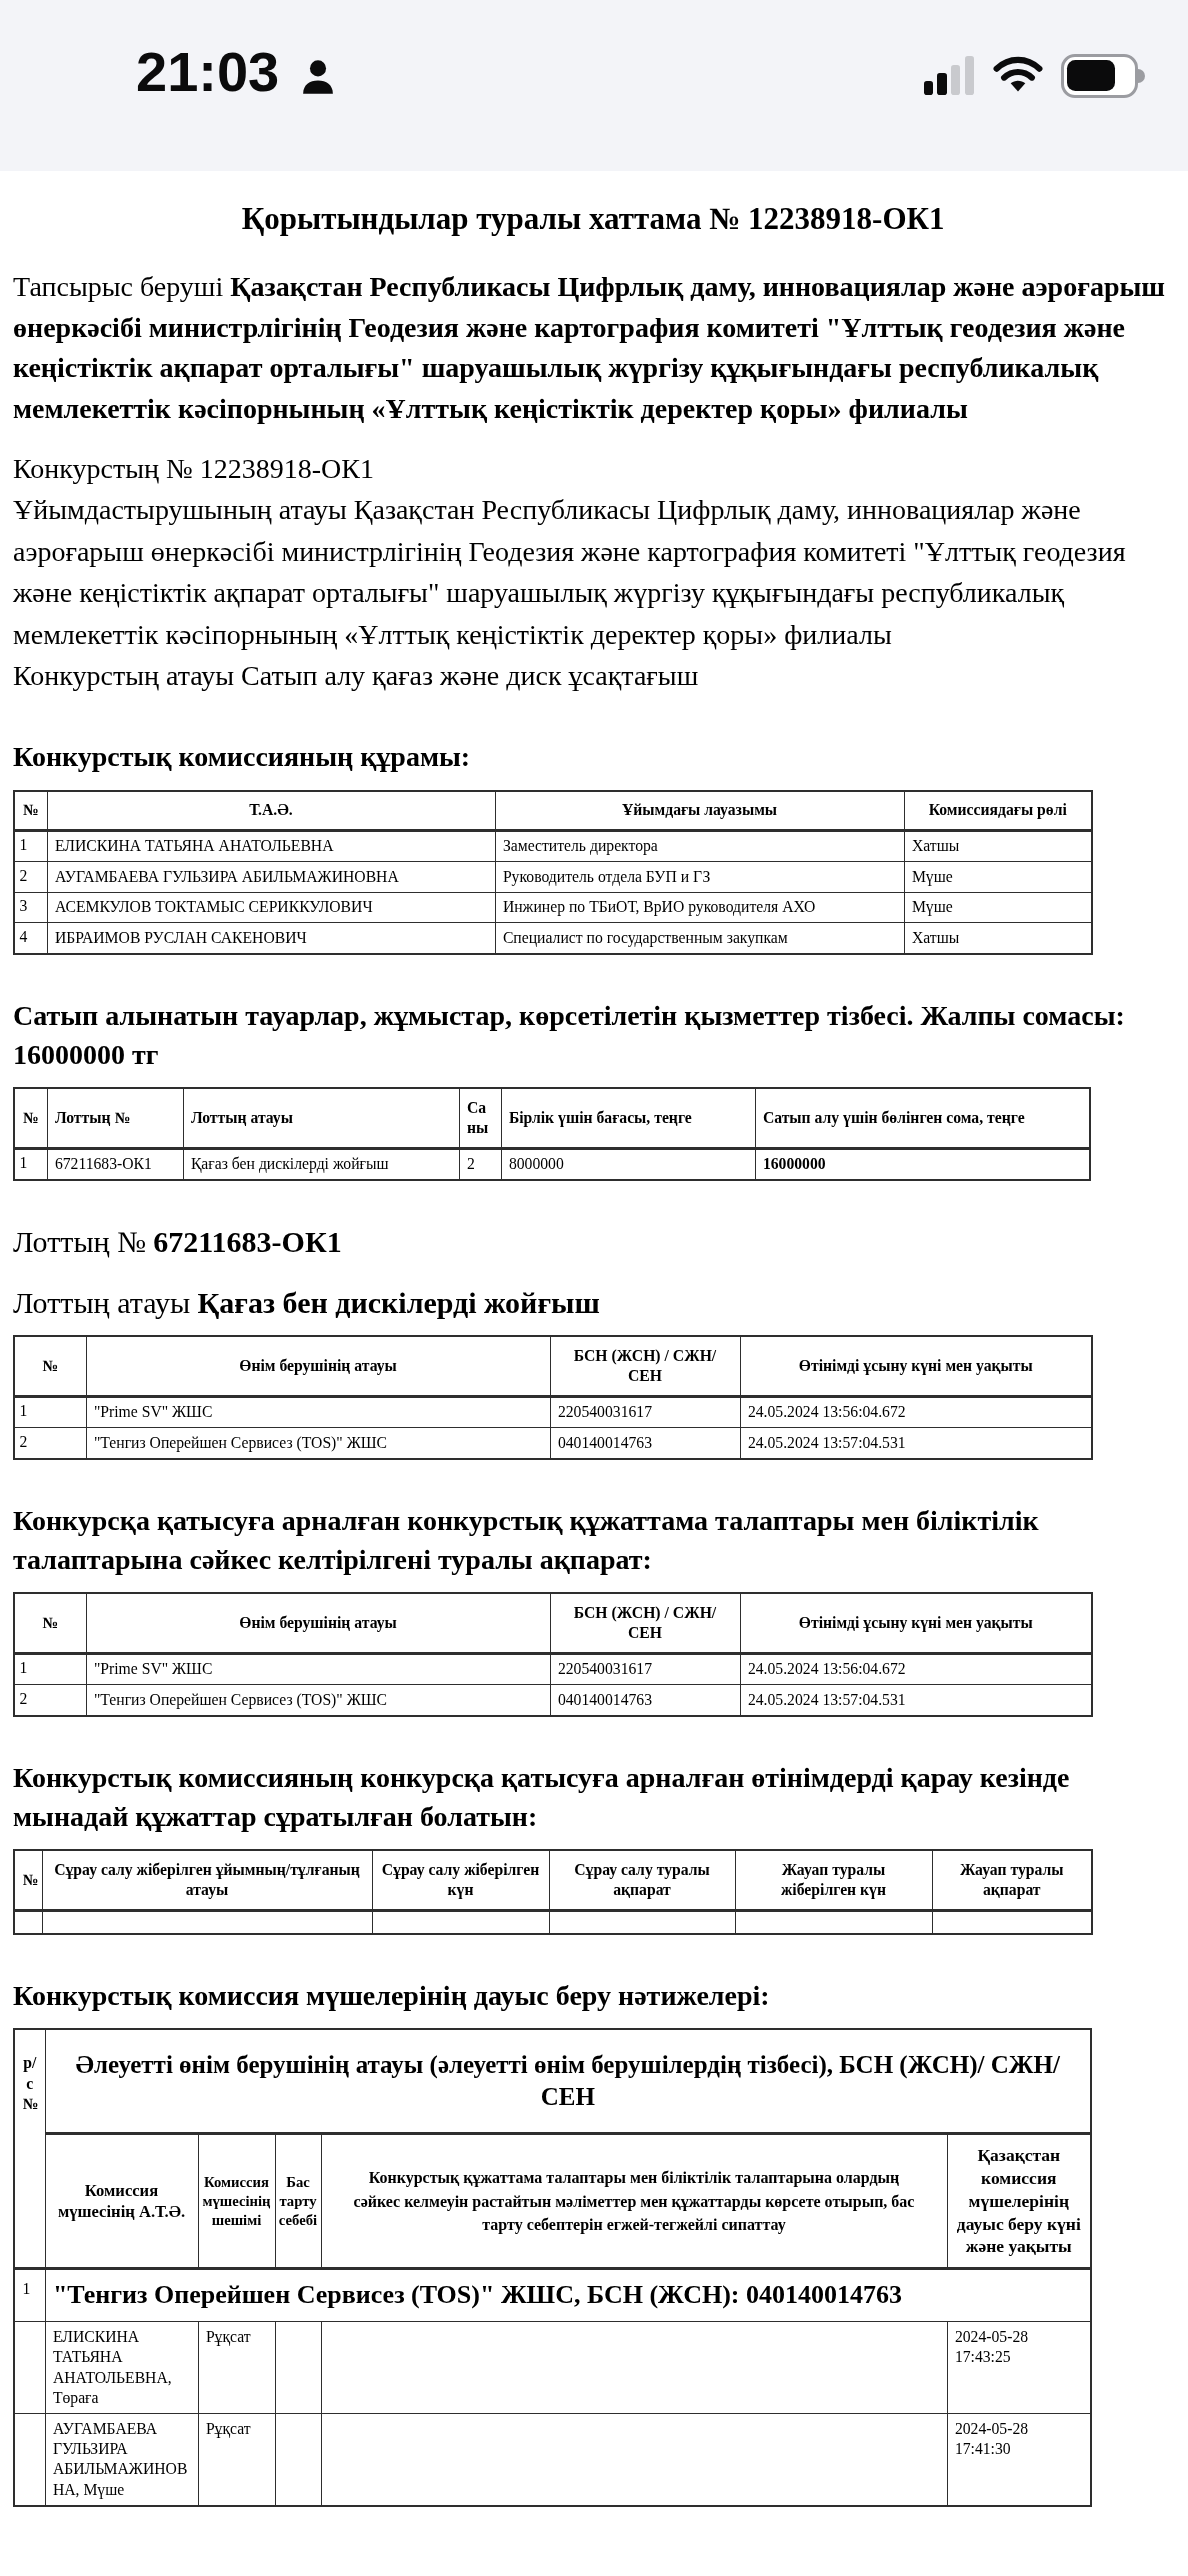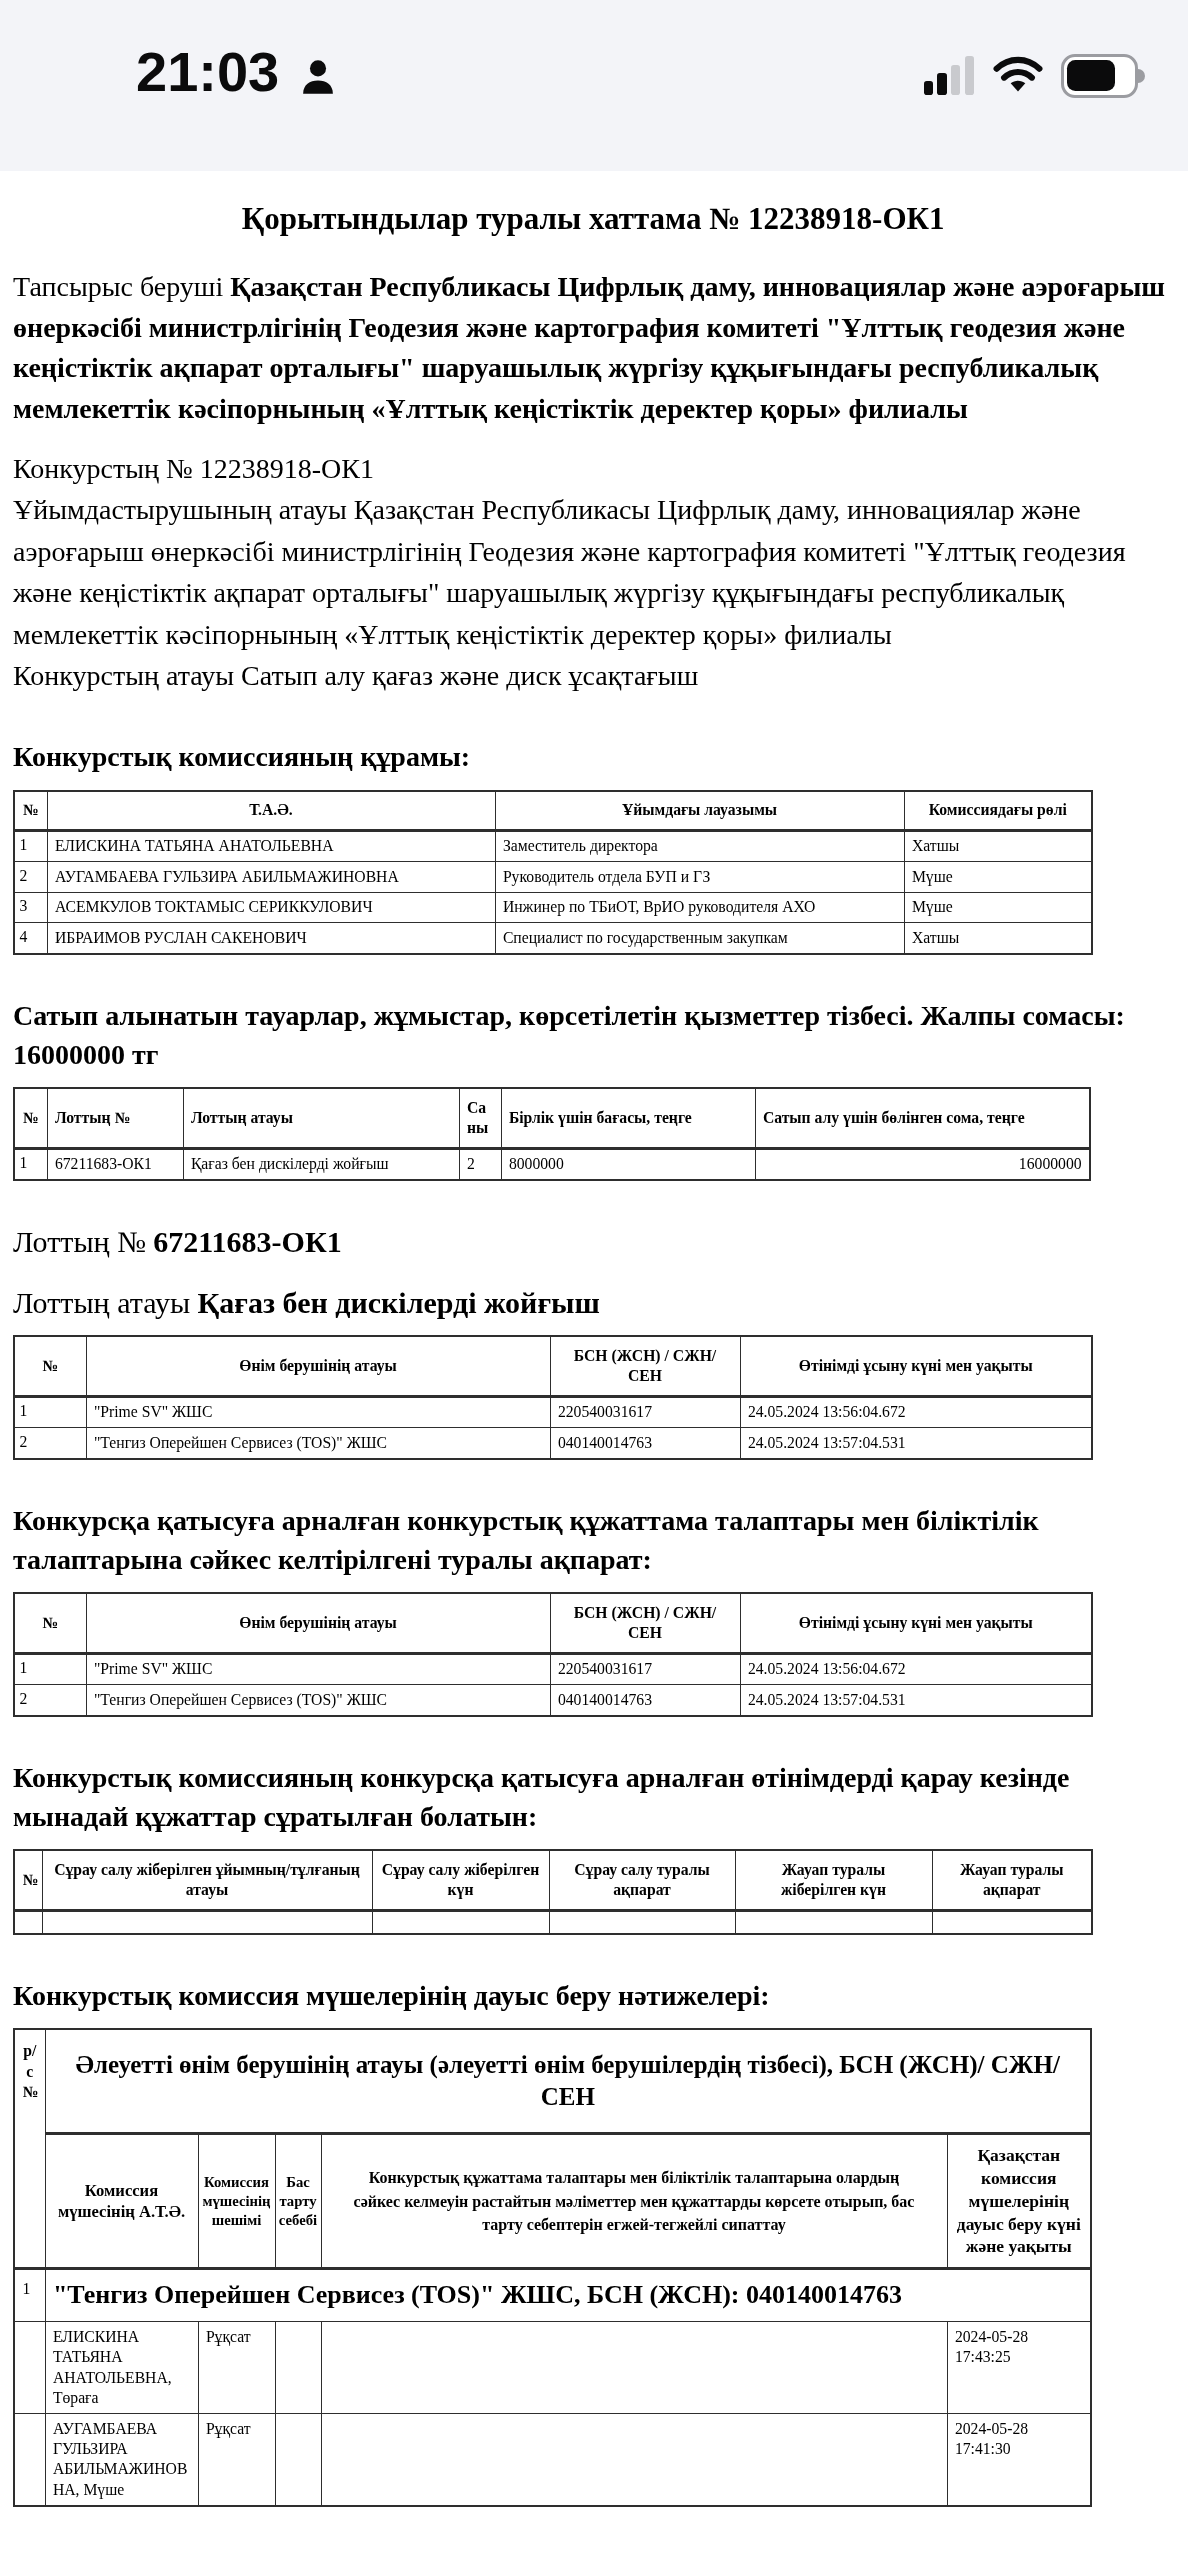--- a/index.html
+++ b/index.html
@@ -57,23 +57,23 @@
     border-collapse:collapse;table-layout:fixed;width:1078px;margin:13px 0 0 0;
   }
   th,td{
     border:1.8px solid #2e2e2e;padding:4.6px 7.4px;font-size:15.7px;line-height:1.3;
     vertical-align:top;word-wrap:break-word;overflow:hidden;
   }
   table{border:2.8px solid #2e2e2e;}
   th{font-weight:700;text-align:center;vertical-align:middle;padding:8.3px 7.4px;}
   thead tr th{border-bottom:3.7px solid #2e2e2e;}
   td.num{padding:3.7px 4.6px;}
-  td.right{text-align:right;}
-  
-  .vote-table th.pcn{font-size:15.7px;word-break:break-all;vertical-align:top;padding-top:11px;}
+  td.right{font-weight:bold;}
+  
+  .vote-table th.pcn{font-size:15.7px;word-break:break-all;vertical-align:top;padding-top:23px;}
   .vote-table th.supplier{font-size:25px;padding:18.4px 9.2px;}
   .vote-table th.ath{font-size:16.6px;}
   .vote-table th.small{font-size:14.7px;padding:5.5px 2.8px;}
   .vote-table th.desc{font-size:16px;padding:16.6px 22px;line-height:1.45;}
   .vote-table th.dt{font-size:17.5px;padding:9.2px 5.5px;}
   .vote-table td{font-size:15.7px;}
   tr.group-row td{padding:9.2px 7.4px;}
   tr.group-row .g-title{font-weight:700;font-size:26px;line-height:1.25;}
   tr.vote-row{height:79px;}
   tr.vote-row td{vertical-align:top;}

